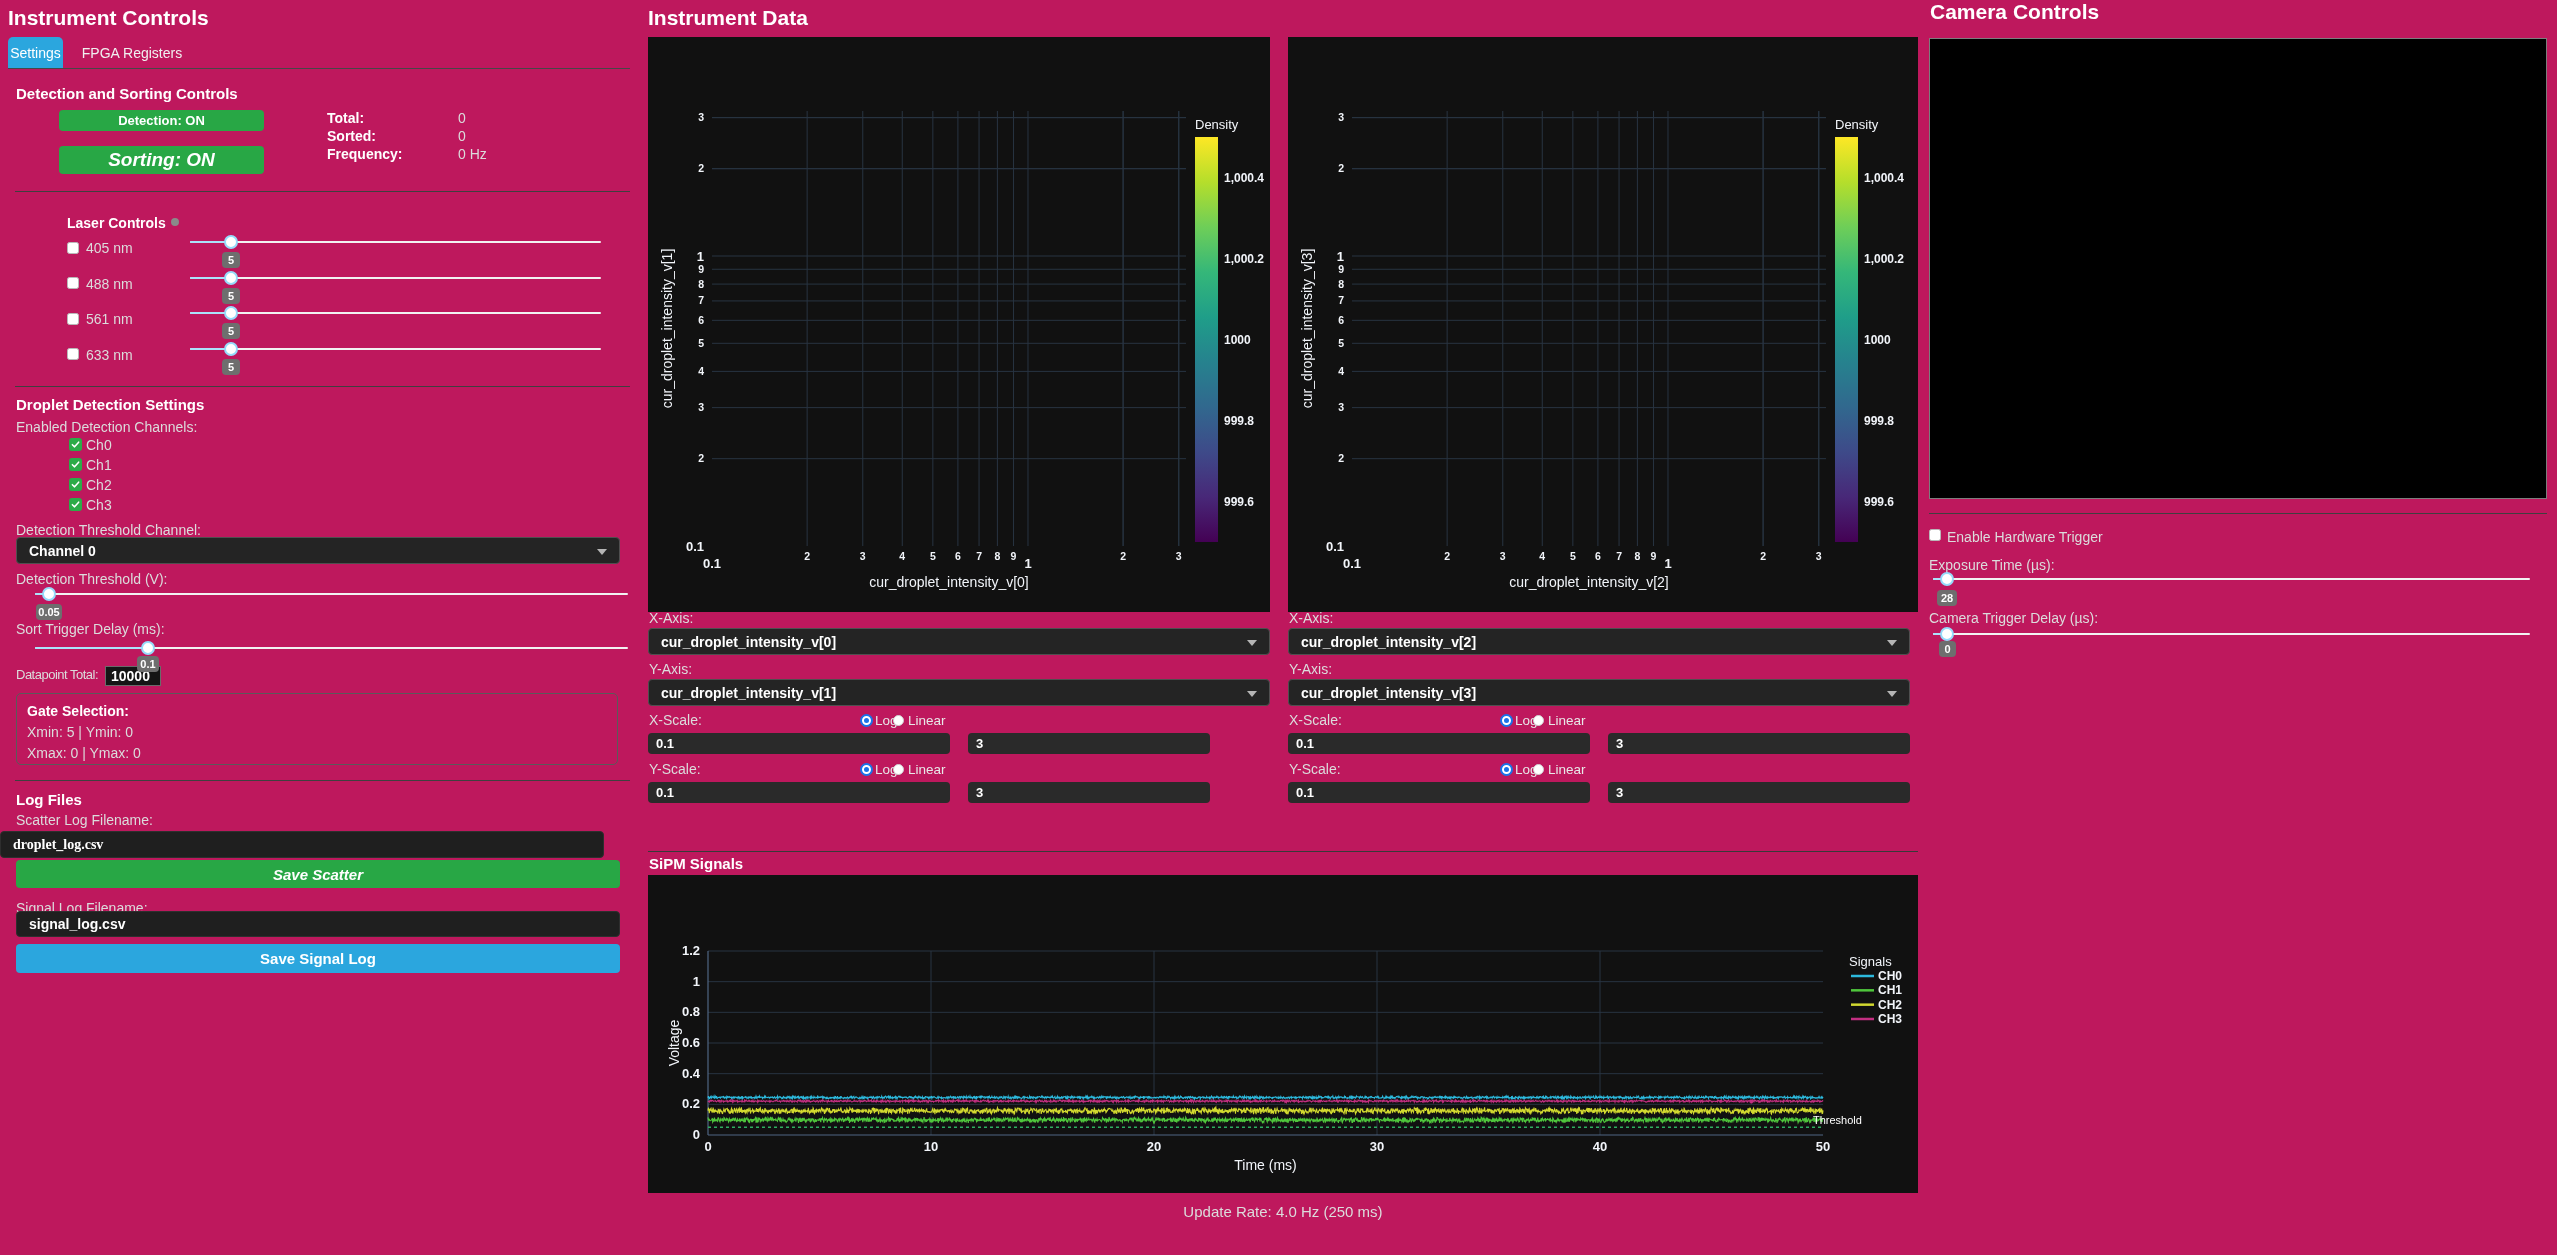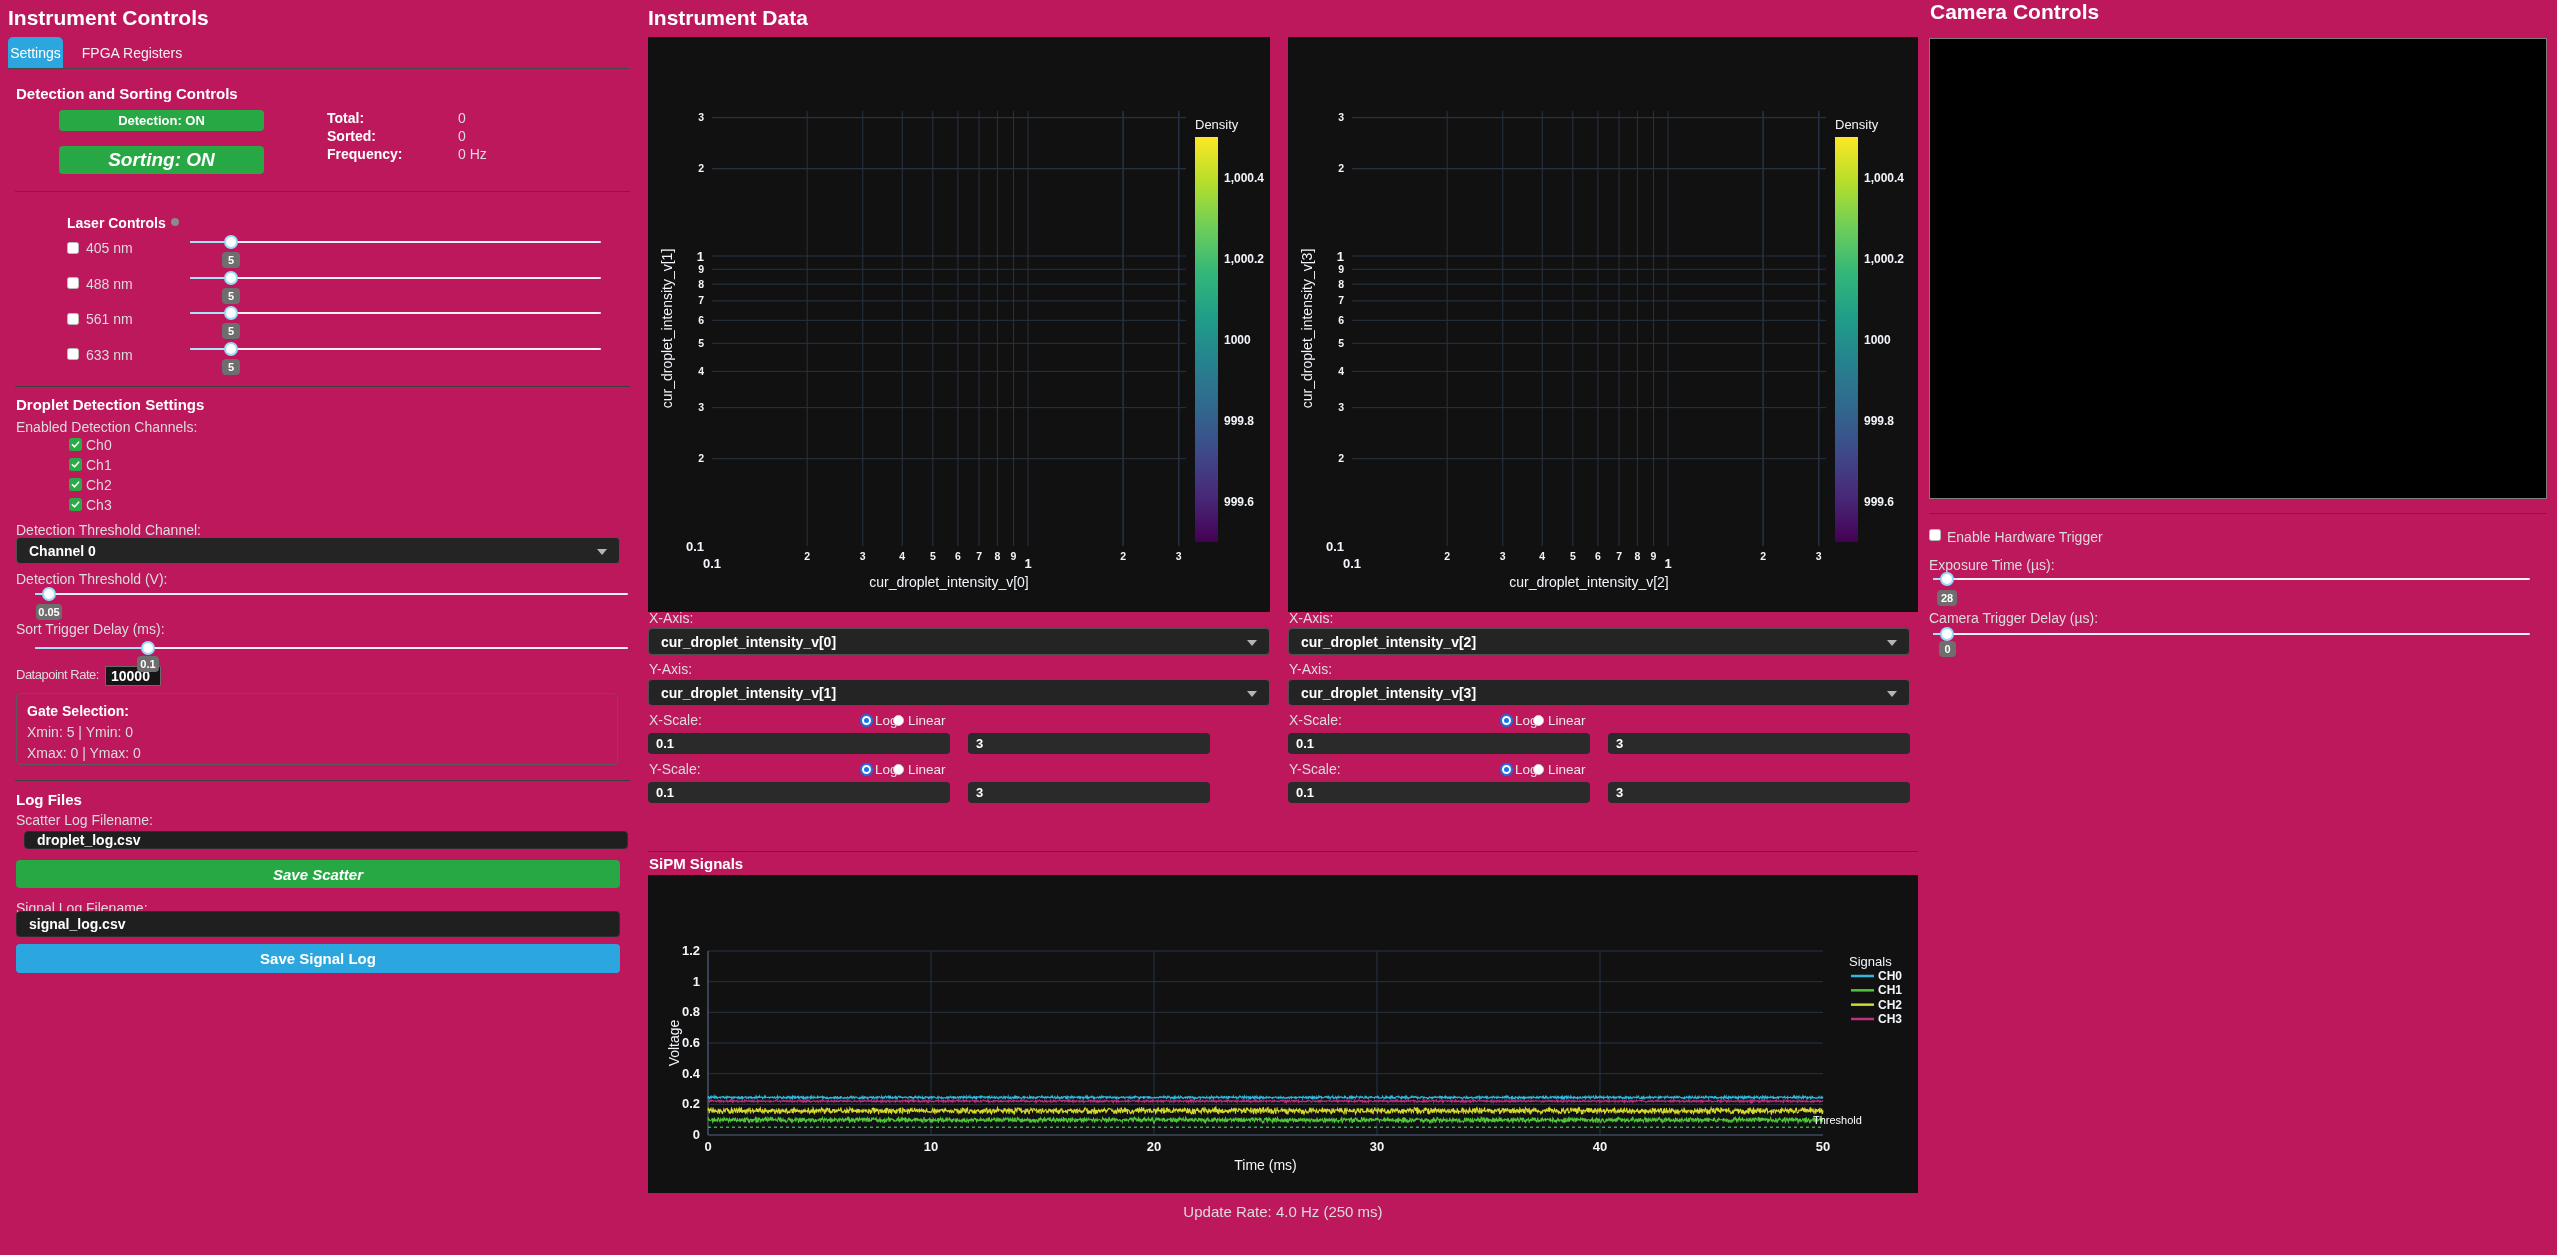--- a/index.html
+++ b/index.html
@@ -72,21 +72,21 @@
   #std-handle { left:141px; top:641px; }
   #std-tip { left:137px; top:656px; width:22px; height:16px; }
   #dp-label { left:16px; top:667px; font-size:13px; letter-spacing:-0.5px; }
   #dp-input { left:105px; top:666px; width:56px; height:20px; background:#151515; border:1px solid #6a6a6a; color:#fff; font-weight:bold; font-size:14px; padding-left:5px; display:flex; align-items:center; }
   #gate-box { left:16px; top:693px; width:602px; height:72px; border:1px solid #5a5a5a; border-radius:5px; padding:9px 10px; }
   .gate-line { margin-top:5px; font-size:14px; }
   #gate-box .sec-head { margin-bottom:2px; }
   #hr3 { left:15px; top:780px; width:615px; }
   #lf-heading { left:16px; top:791px; }
   #slf-label { left:16px; top:812px; }
-  #slf-input { left:24px; top:831px; width:604px; height:18px; }
+  #slf-input { left:0; top:831px; width:604px; height:27px;font-family:Liberation Serif, serif; }
   #save-scatter { left:16px; top:860px; width:604px; height:28px;font-style:italic; }
   #siglf-label { left:16px; top:892px;margin-top:8px; }
   #siglf-input { left:16px; top:911px; width:604px; height:26px; }
   #save-signal { left:16px; top:944px; width:604px; height:29px; }
   
   .laser-cb { left:67px; width:12px; height:12px; }
   .laser-lbl { left:86px; }
   .laser-rail { left:190px; width:411px; }
   .laser-track { left:190px; width:41px; }
   .laser-tip { left:222px; width:18px; height:16px; }
@@ -245,21 +245,21 @@
 <div class="abs lbl" id="dt-label">Detection Threshold (V):</div>
 <div class="abs rail" id="dt-rail"></div>
 <div class="abs track" id="dt-track"></div>
 <div class="abs handle" id="dt-handle"></div>
 <div class="abs tooltip" id="dt-tip">0.05</div>
 <div class="abs lbl" id="std-label">Sort Trigger Delay (ms):</div>
 <div class="abs rail" id="std-rail"></div>
 <div class="abs track" id="std-track"></div>
 <div class="abs handle" id="std-handle"></div>
 <div class="abs tooltip" id="std-tip">0.1</div>
-<div class="abs lbl" id="dp-label">Datapoint Rate:</div>
+<div class="abs lbl" id="dp-label">Datapoint Total:</div>
 <div class="abs" id="dp-input">10000</div>
 <div class="abs" id="gate-box">
   <div class="sec-head" style="font-size:14px;">Gate Selection:</div>
   <div class="lbl gate-line">Xmin: 5 | Ymin: 0</div>
   <div class="lbl gate-line">Xmax: 0 | Ymax: 0</div>
 </div>
 <div class="abs hr" id="hr3"></div>
 
 <div class="abs sec-head" id="lf-heading">Log Files</div>
 <div class="abs lbl" id="slf-label">Scatter Log Filename:</div>

